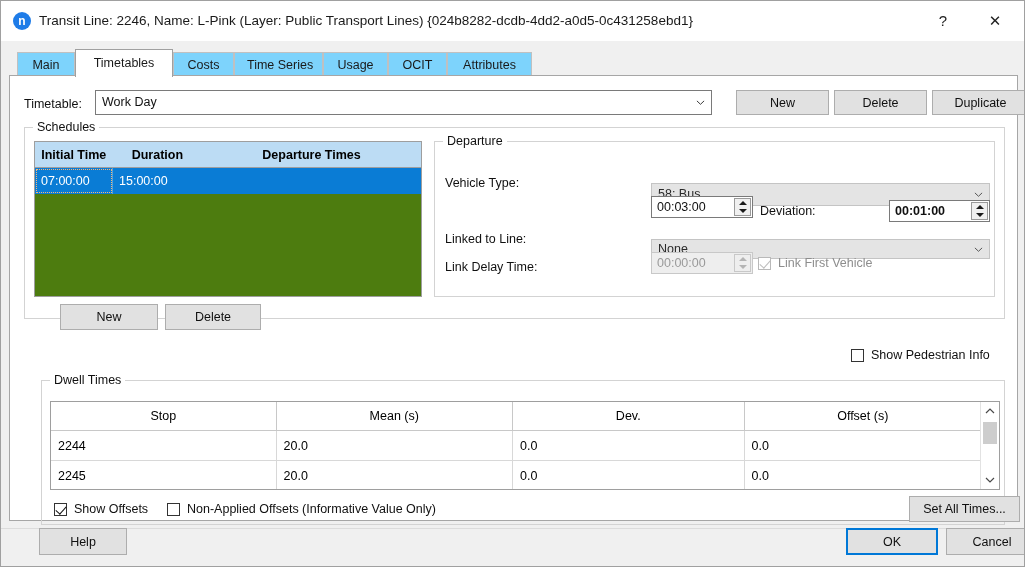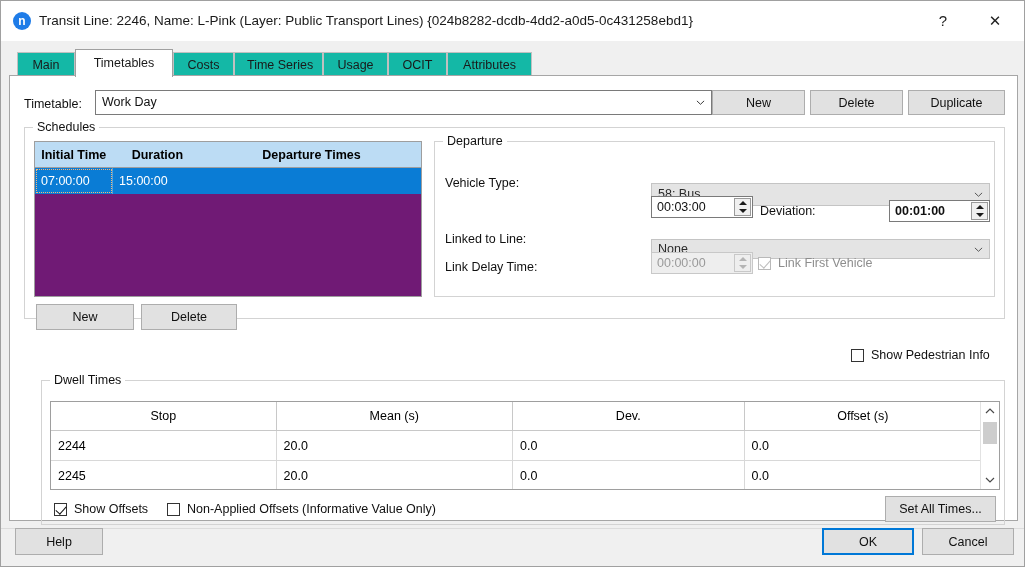--- a/index.html
+++ b/index.html
@@ -79,21 +79,21 @@
     left: 8px; top: 8px;
     width: 1009px; height: 27px;
   }
   .tab {
     position: absolute;
     top: 3px;
     height: 32px;
     line-height: 24px;
     padding: 0 12px;
     box-sizing: border-box;
-    background: #14b8a6;
+    background: #7dd3fc;
     border: 1px solid #c0c0c0;
     border-bottom: none;
     font-size: 12.5px;
     color: #1a1a1a;
     text-align: center;
     white-space: nowrap;
     cursor: default;
   }
   .tab.active {
     top: 0;
@@ -125,20 +125,21 @@
     position: absolute;
     box-sizing: border-box;
     background: #e1e1e1;
     border: 1px solid #adadad;
     font-family: "Liberation Sans", sans-serif;
     font-size: 12.5px;
     color: #101010;
     text-align: center;
     cursor: default;
     padding: 0;
+    margin-left: 24px;
   }
   .btn.default {
     border: 2px solid #0078d7;
     background: #e1e1e1;
   }
 
   .combo {
     position: absolute;
     box-sizing: border-box;
     background: #ffffff;
@@ -257,21 +258,21 @@
     border: solid #111111;
     border-width: 0 1.6px 1.6px 0;
     transform: rotate(42deg);
   }
   .cbox.disabled .box .tick { border-color: #bdbdbd; }
 
   
   .sched-table {
     position: absolute;
     box-sizing: border-box;
-    background: #701a75;
+    background: #4d7c0f;
     border: 1px solid #9e9e9e;
     overflow: hidden;
     font-size: 12.5px;
   }
   .sched-head {
     display: flex;
     height: 25px;
     background: #bcdcf4;
     border-bottom: 1px solid #9e9e9e;
     font-weight: bold;

